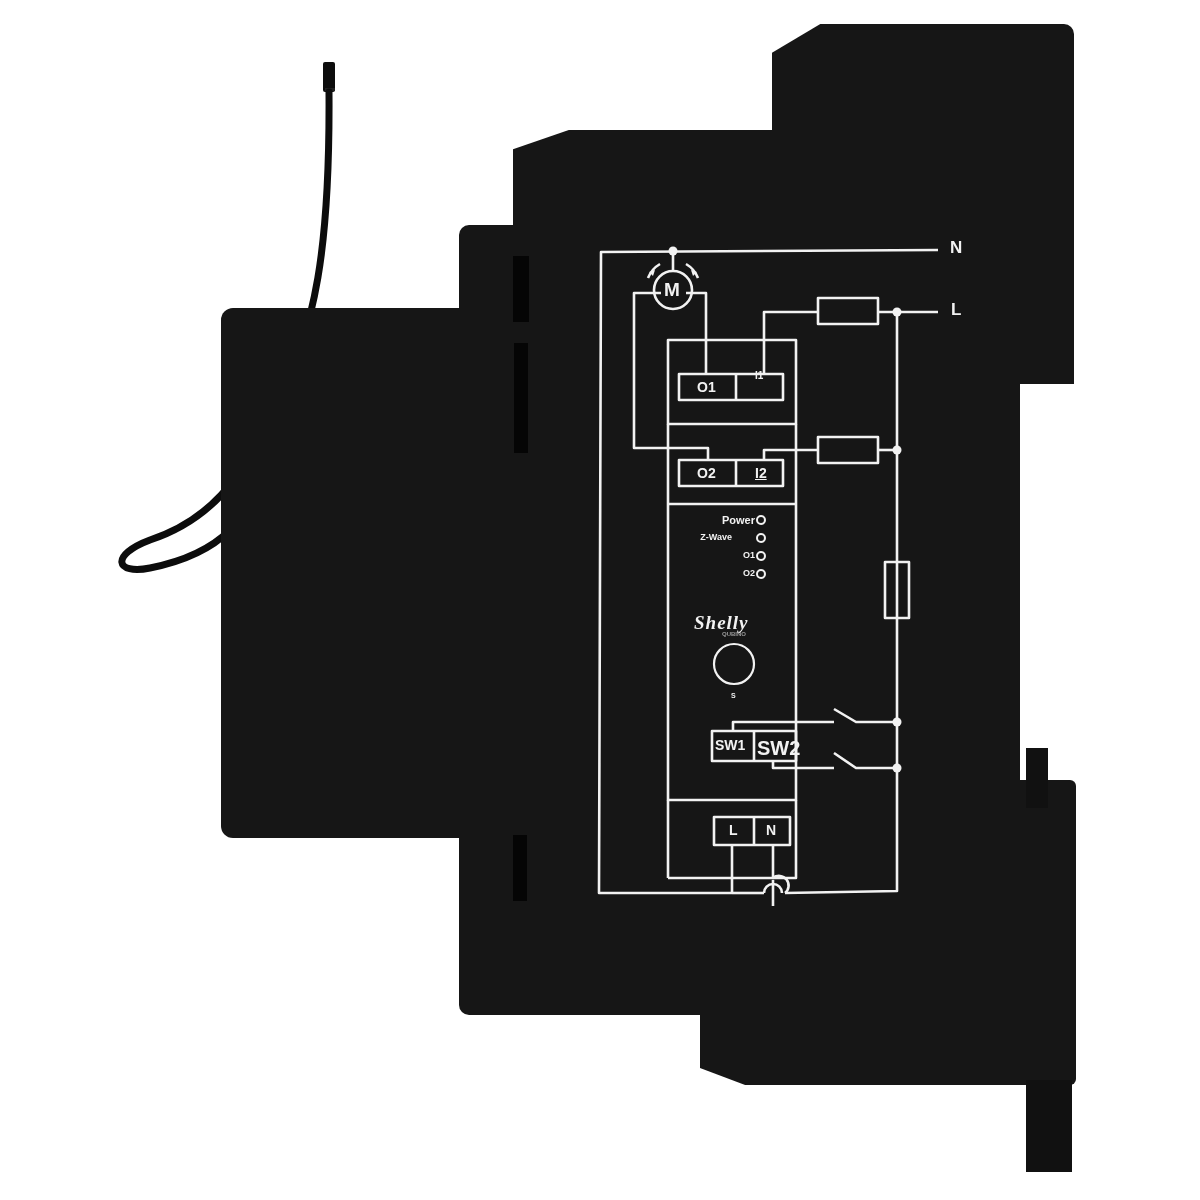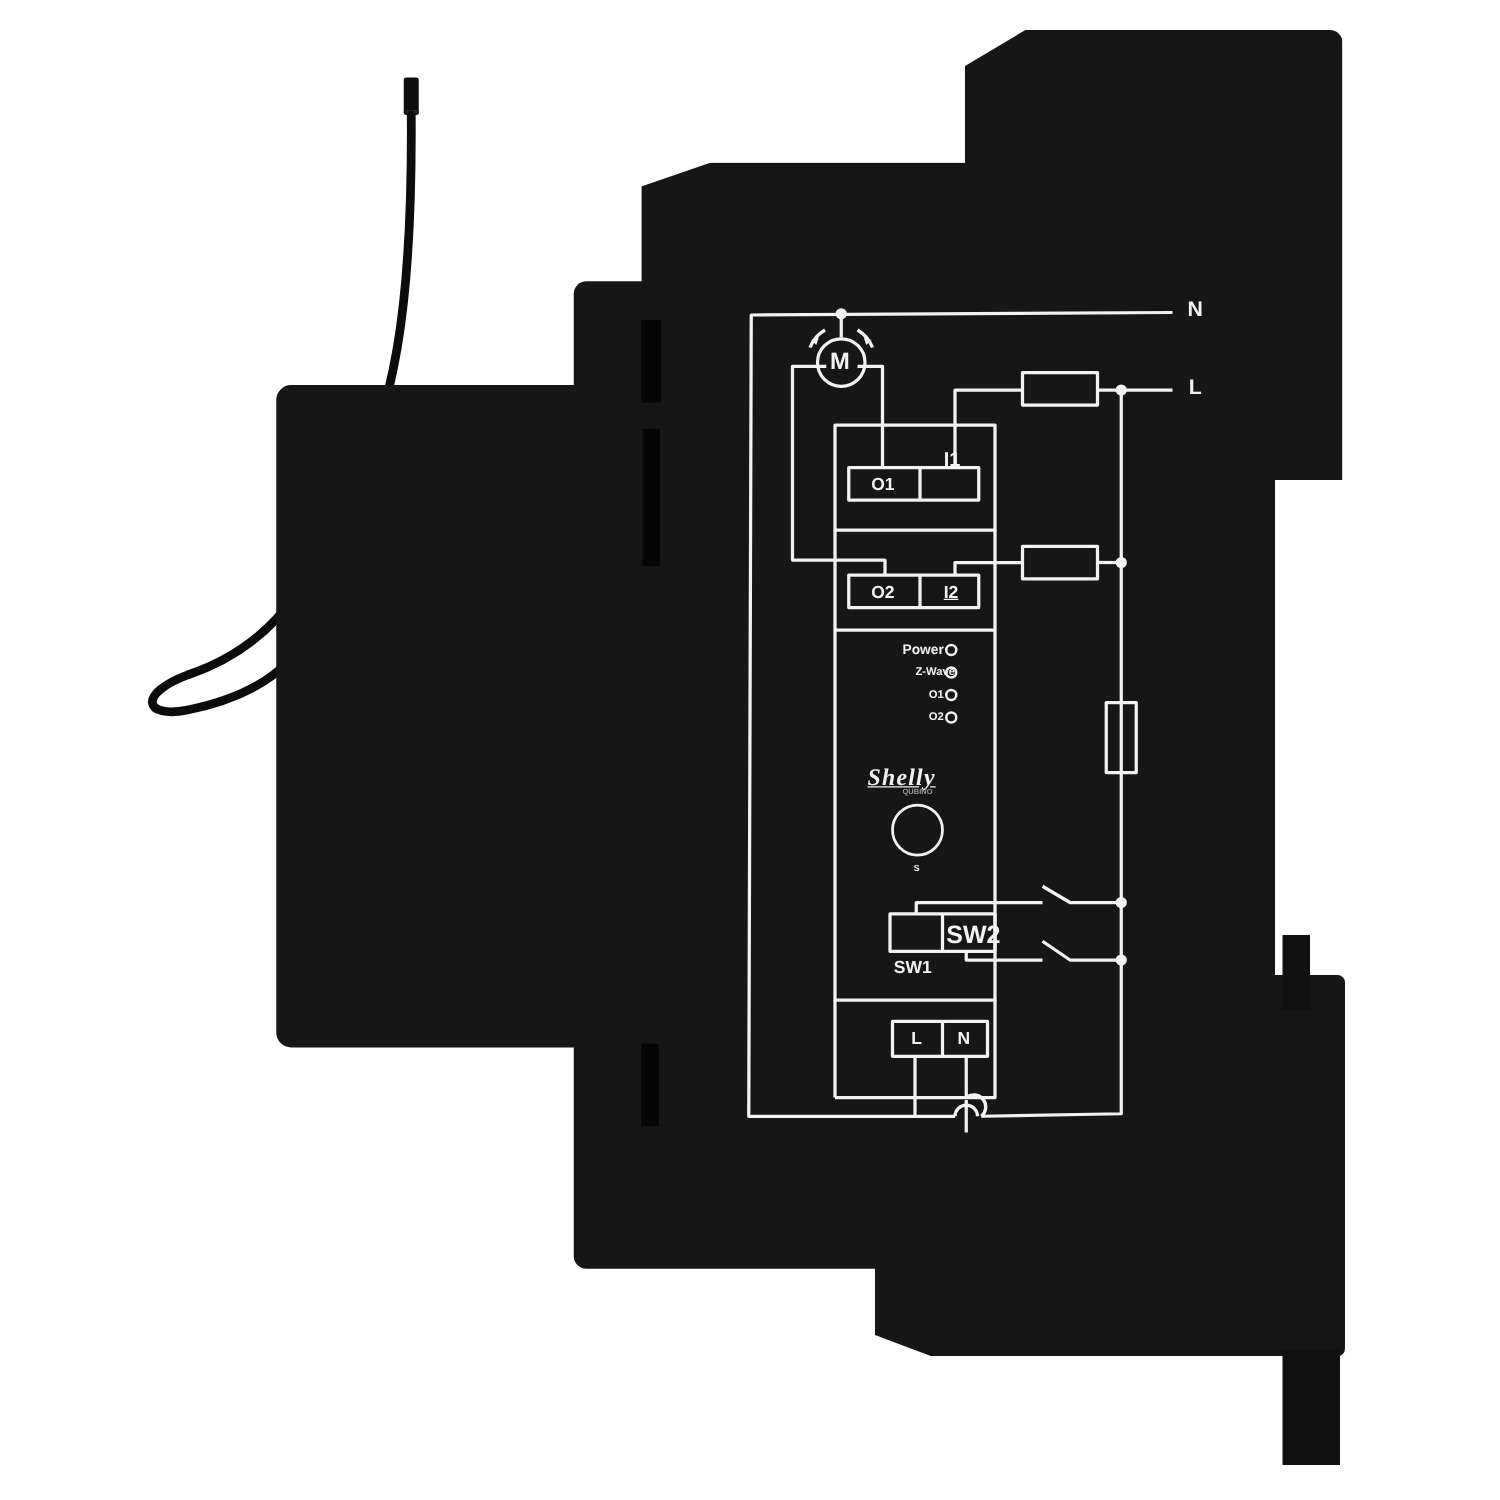--- a/index.html
+++ b/index.html
@@ -104,30 +104,30 @@
     <circle cx="761" cy="574" r="4"></circle>
   </g>
 </svg>
 
 <div>
   <span class="htxt" style="left:950px;top:238px;font-size:17px;">N</span>
   <span class="htxt" style="left:951px;top:300px;font-size:17px;">L</span>
   <span class="htxt" style="left:664px;top:279px;font-size:19px;">M</span>
 
   <span class="htxt" style="left:697px;top:379px;font-size:14px;">O1</span>
-  <span class="htxt" style="left:755px;top:360px;font-size:16px;">I1</span>
+  <span class="htxt" style="left:755px;top:370px;font-size:10px;">I1</span>
   <span class="htxt" style="left:697px;top:465px;font-size:14px;">O2</span>
   <span class="htxt" style="left:755px;top:465px;font-size:14px;text-decoration:underline;">I2</span>
 
   <span class="htxt" style="right:445px;top:514px;font-size:11px;">Power</span>
-  <span class="htxt" style="right:436px;top:532px;font-size:9px;">Z-Wave</span>
+  <span class="htxt" style="right:468px;top:532px;font-size:9px;">Z-Wave</span>
   <span class="htxt" style="right:445px;top:550px;font-size:9px;">O1</span>
   <span class="htxt" style="right:445px;top:568px;font-size:9px;">O2</span>
 
-  <span class="htxt" style="left:694px;top:612px;font-size:19px;font-style:italic;font-family:'Liberation Serif',serif;letter-spacing:1px;text-decoration:underline;">Shelly</span>
+  <span class="htxt" style="left:694px;top:612px;font-size:19px;font-style:italic;font-family:'Liberation Serif',serif;letter-spacing:1px;">Shelly</span>
   <span class="htxt" style="left:722px;top:631px;font-size:6px;color:#9a9a9a;">QUBINO</span>
   <span class="htxt" style="left:731px;top:692px;font-size:7px;">S</span>
 
-  <span class="htxt" style="left:715px;top:737px;font-size:14px;margin-top:28px;">SW1</span>
+  <span class="htxt" style="left:715px;top:737px;font-size:14px;">SW1</span>
   <span class="htxt" style="left:757px;top:737px;font-size:20px;">SW2</span>
   <span class="htxt" style="left:729px;top:822px;font-size:14px;">L</span>
   <span class="htxt" style="left:766px;top:822px;font-size:14px;">N</span>
 </div>
 
 </body></html>

